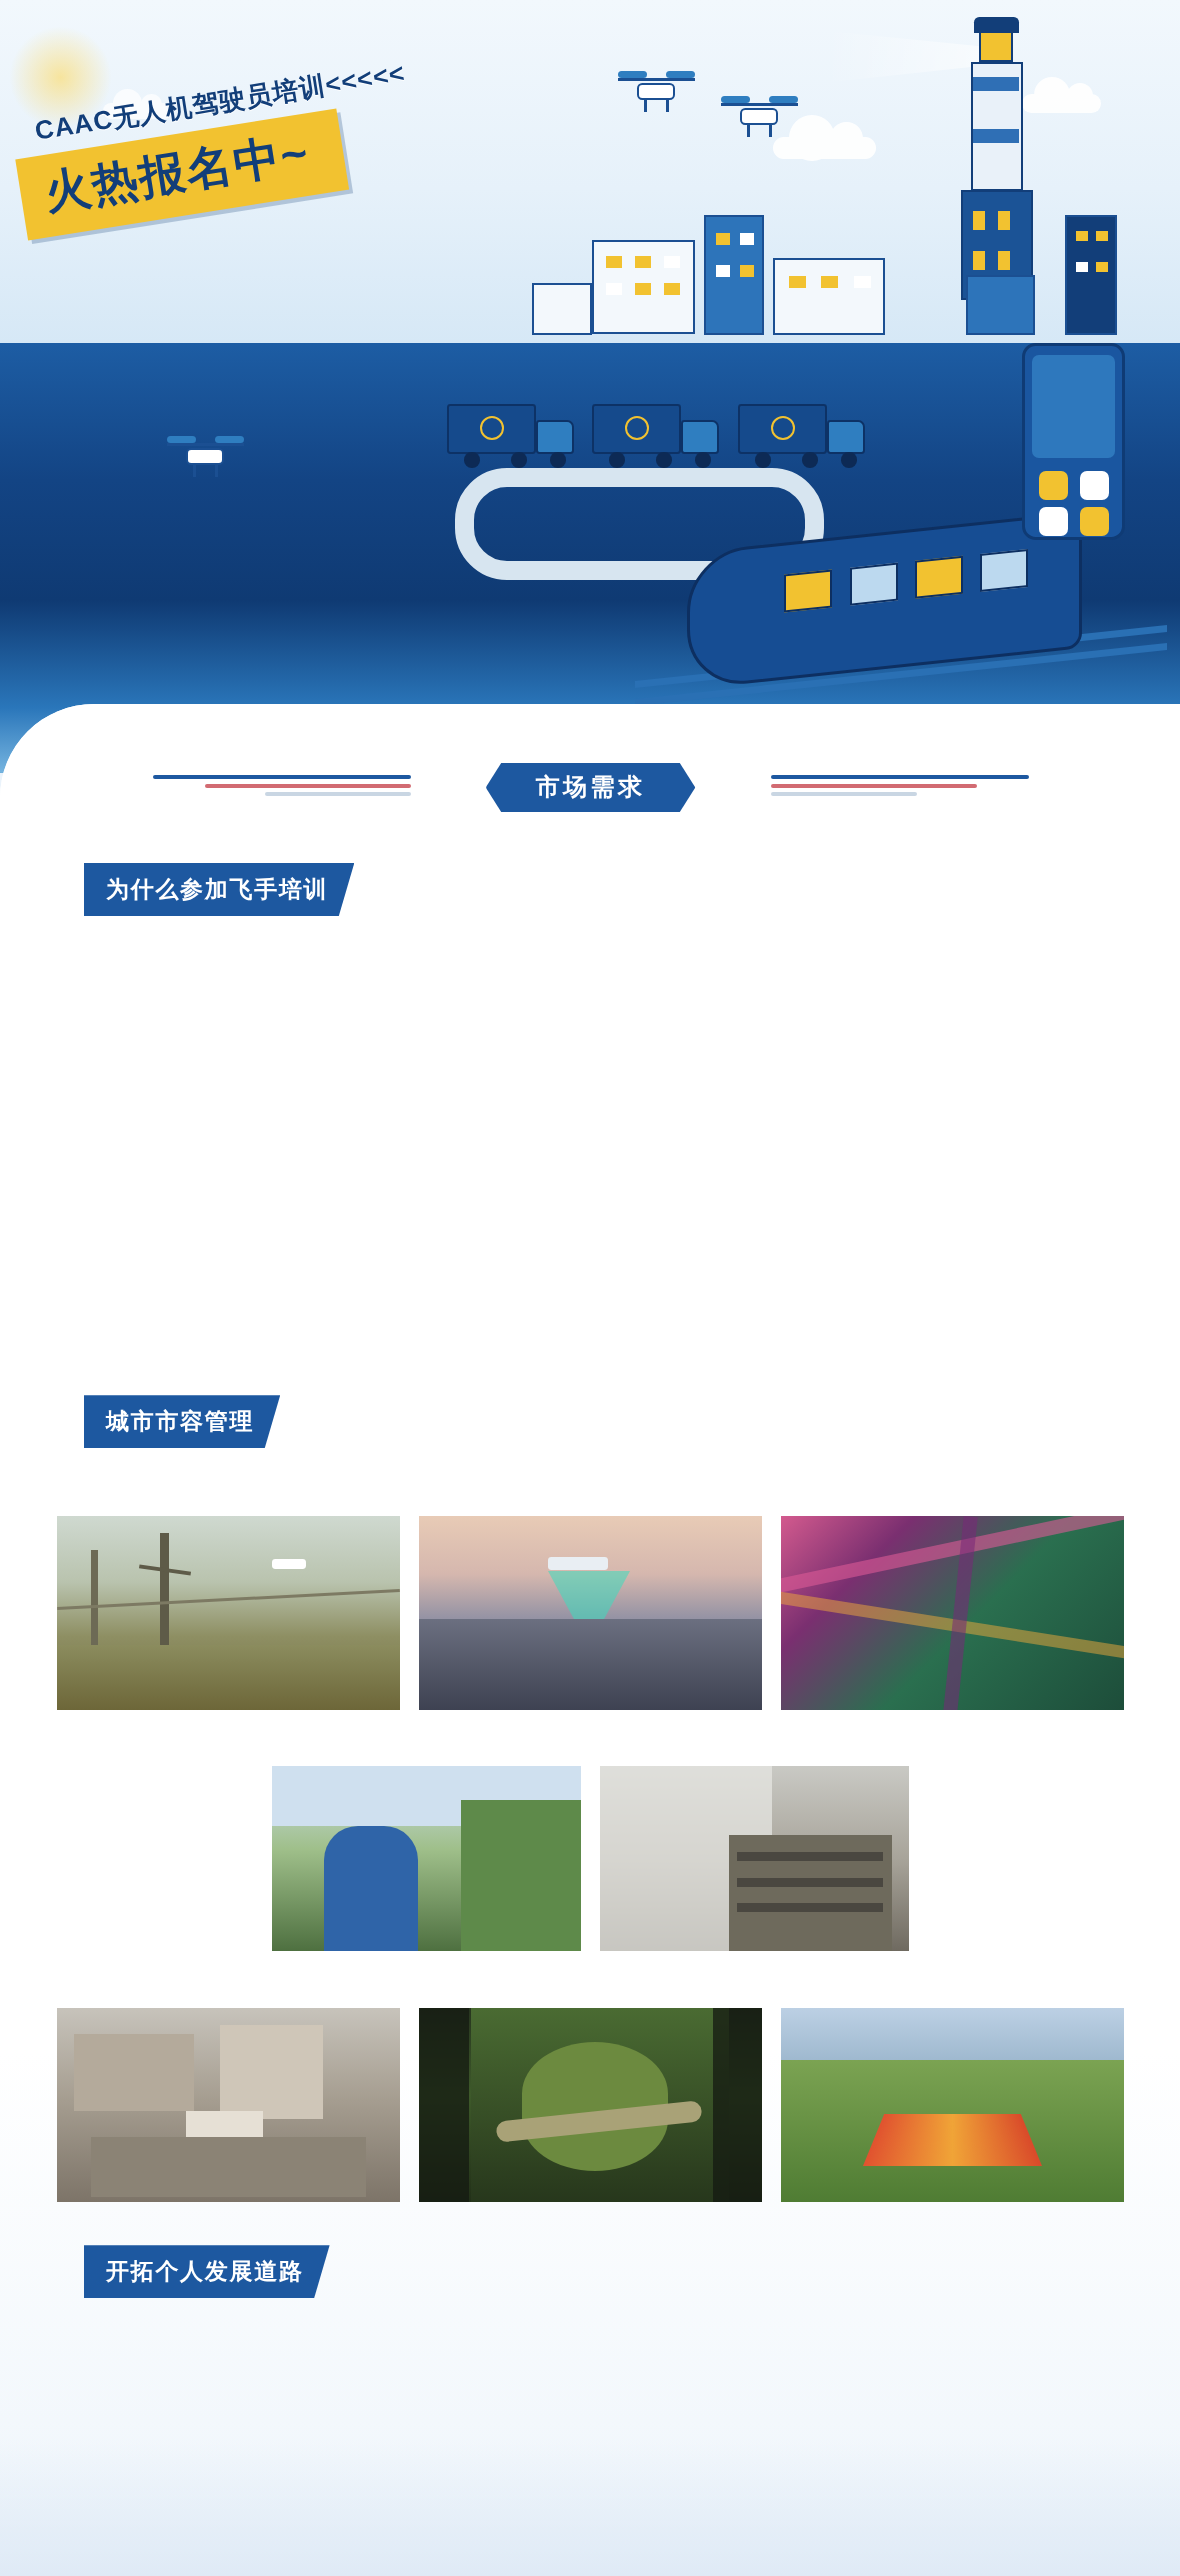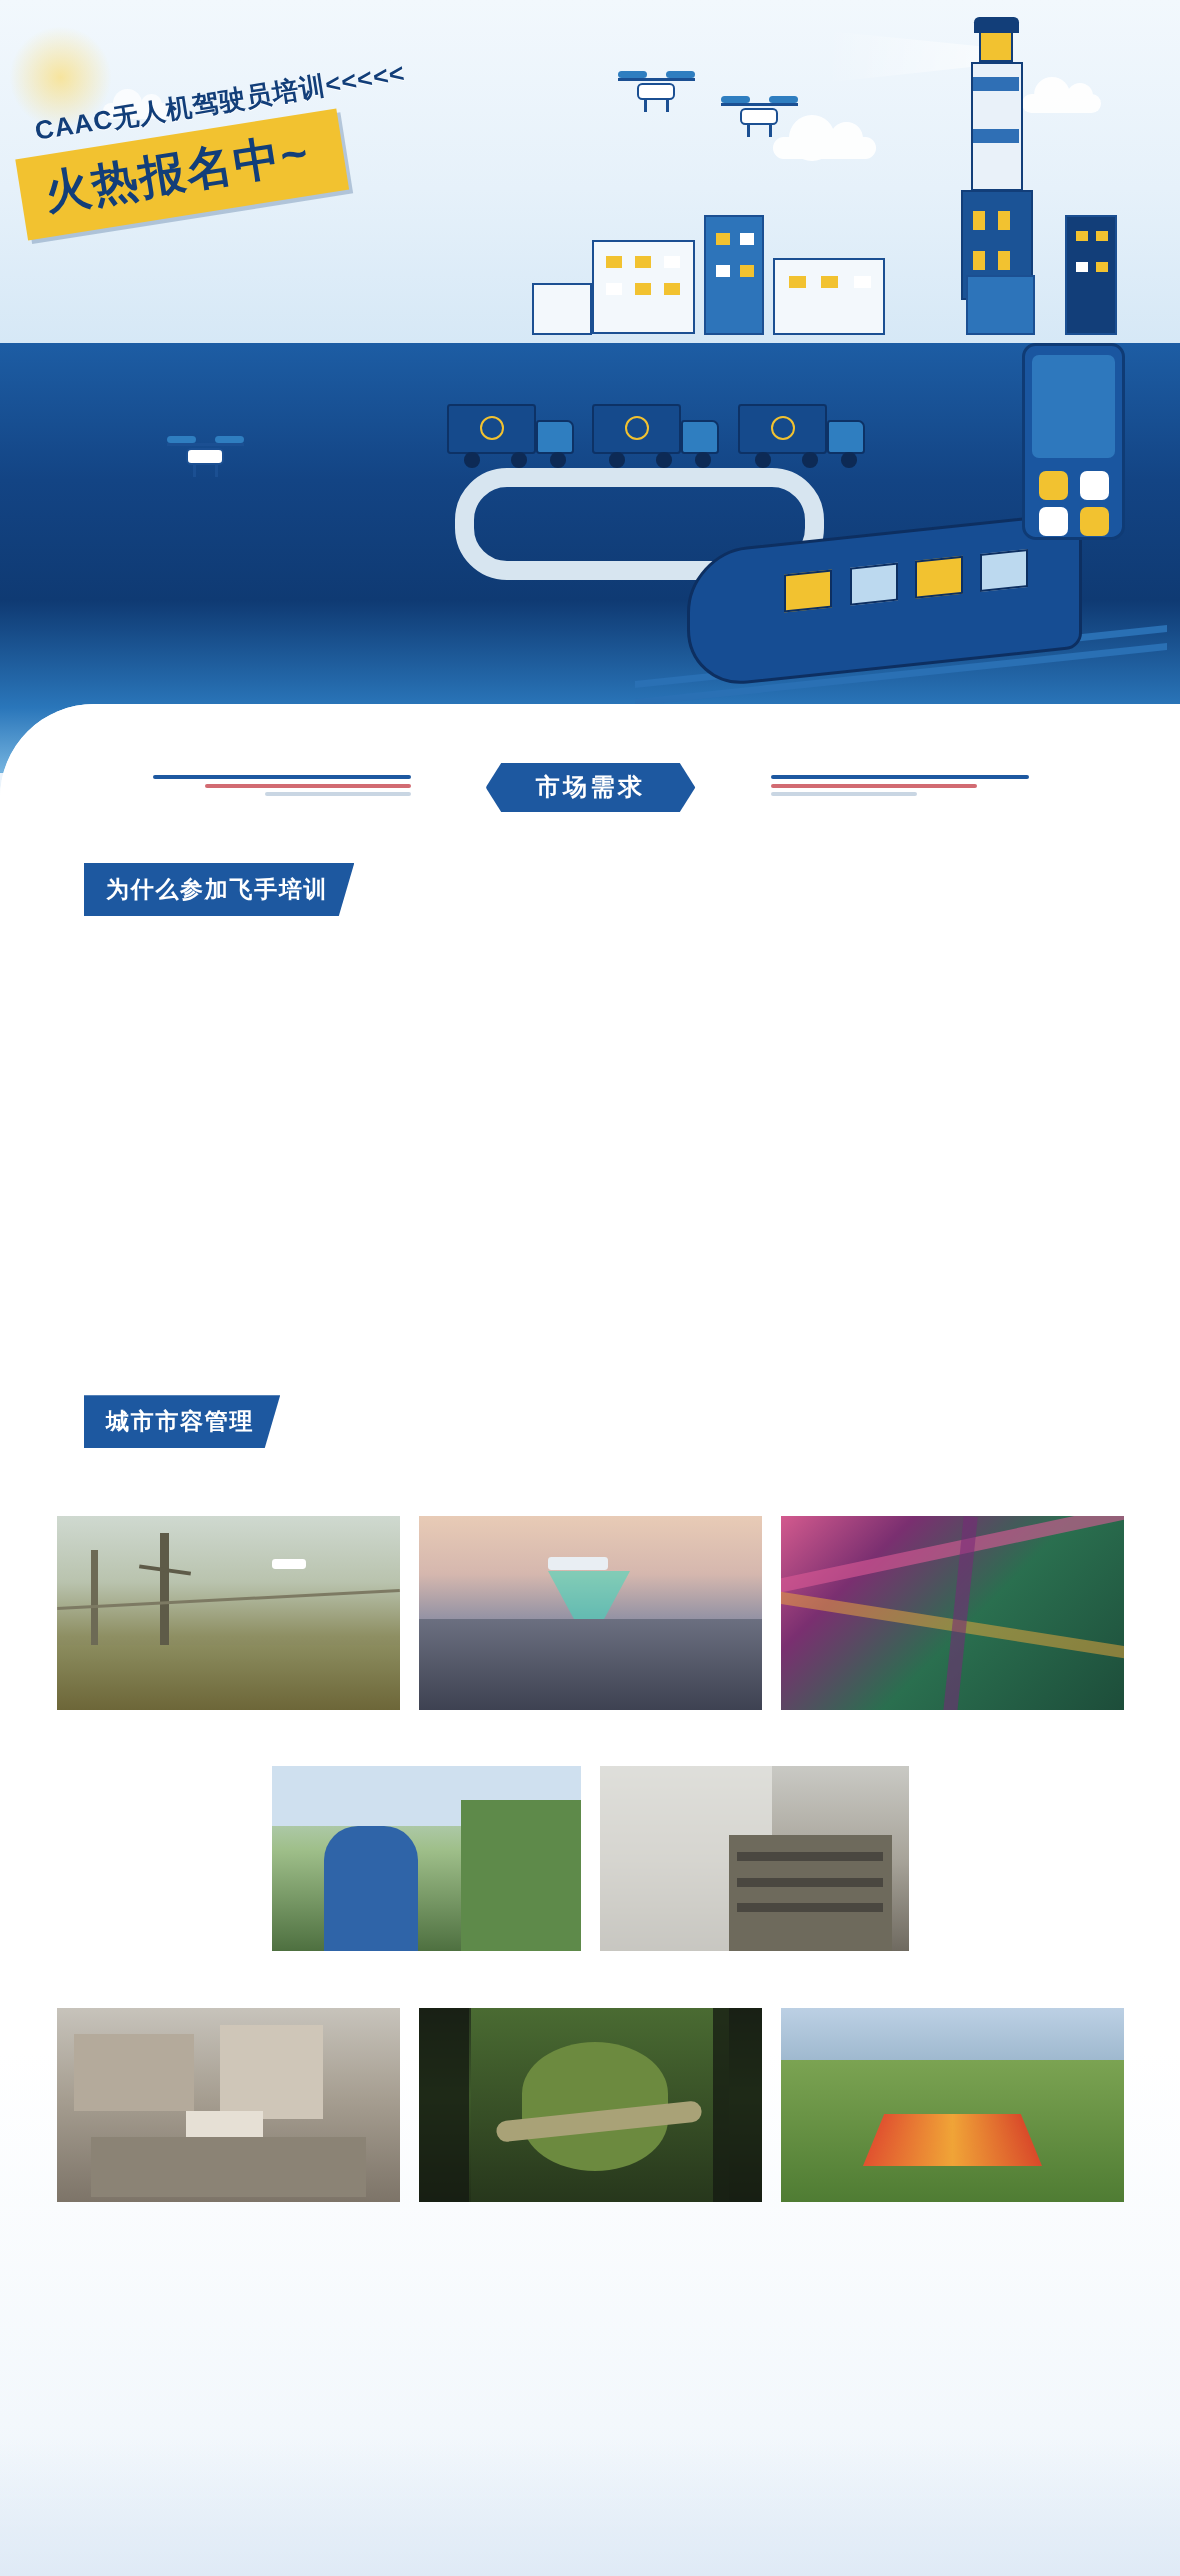--- a/index.html
+++ b/index.html
@@ -467,20 +467,21 @@
           <div class="gimg sc-agri">
             <div class="ov" style="left:0;top:0;width:343px;height:52px;background:linear-gradient(180deg,#bcd0e4,#9fb9cf);"></div>
             <div class="ov" style="left:0;top:52px;width:343px;height:143px;background:linear-gradient(180deg,#7ba352,#4f7c33);"></div>
             <div class="ov" style="left:94px;top:94px;width:155px;height:69px;background:linear-gradient(90deg,#e0522f,#f0a437,#d94a2a);transform:perspective(172px) rotateX(42deg);"></div>
           </div>
         </div>
       </div>
     </div>
 
     <div class="sub-head">
+      <div class="tag">开拓个人发展道路</div>
       <div class="tick"></div>
       <div class="tick2"></div>
     </div>
 
     <div class="icons-row">
       <div class="ic-circle">
         <svg viewBox="0 0 48 48" fill="none" stroke="#ffffff" stroke-width="3">
           <circle cx="24" cy="12" r="6"></circle>
             <path d="M12 40c0-7 6-12 12-12s12 5 12 12"></path>
           <circle cx="8" cy="20" r="4"></circle>

